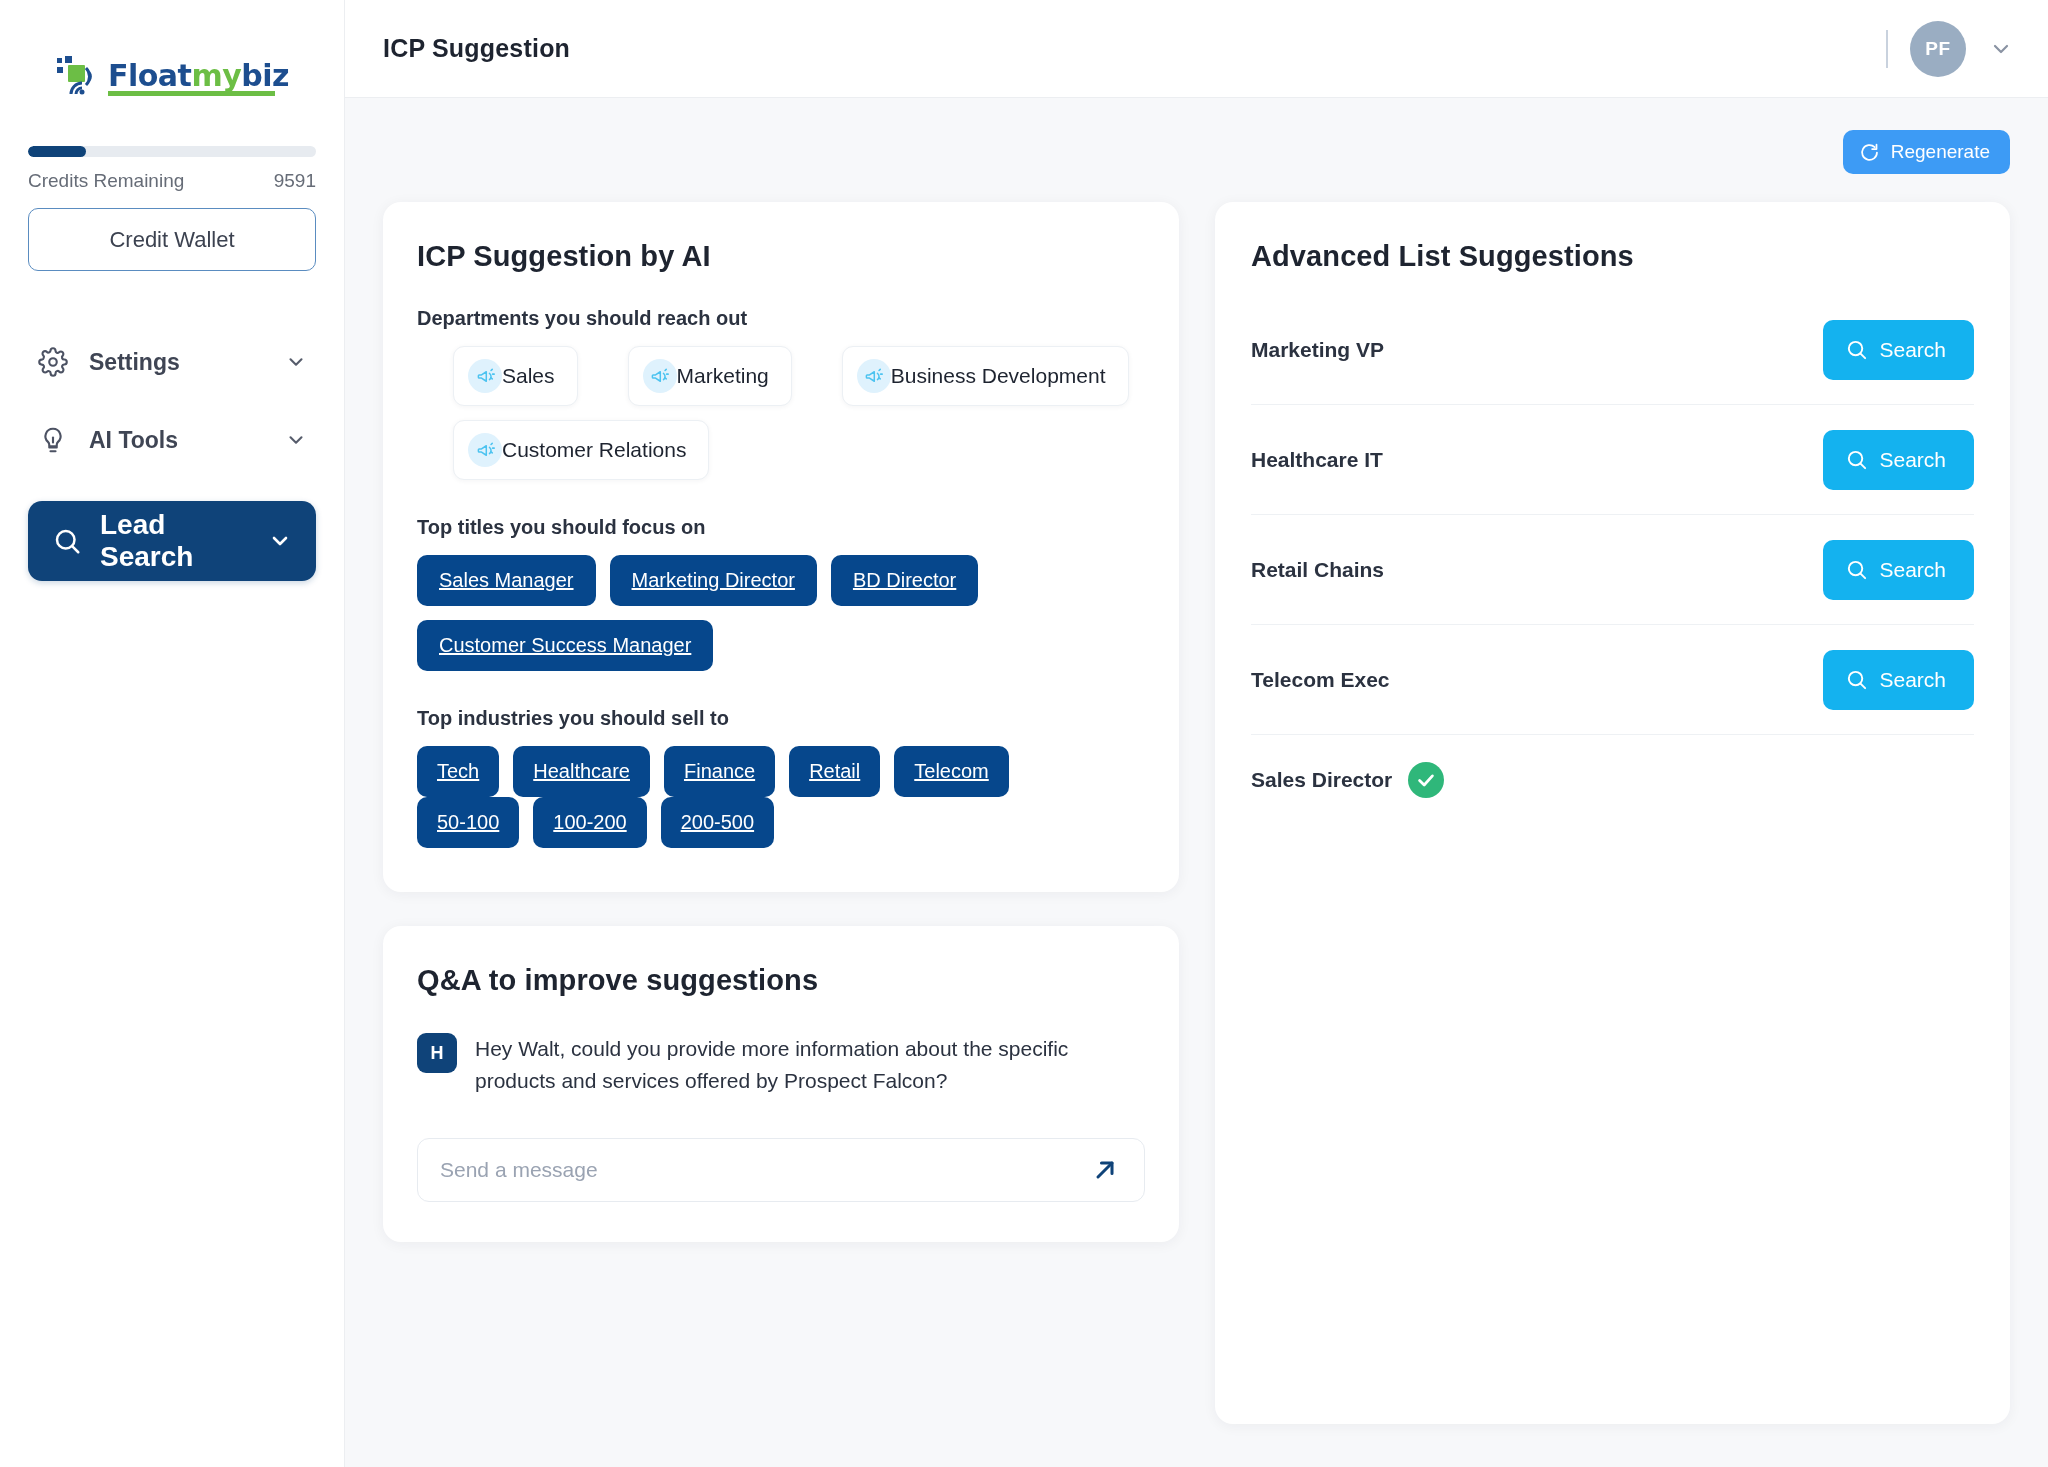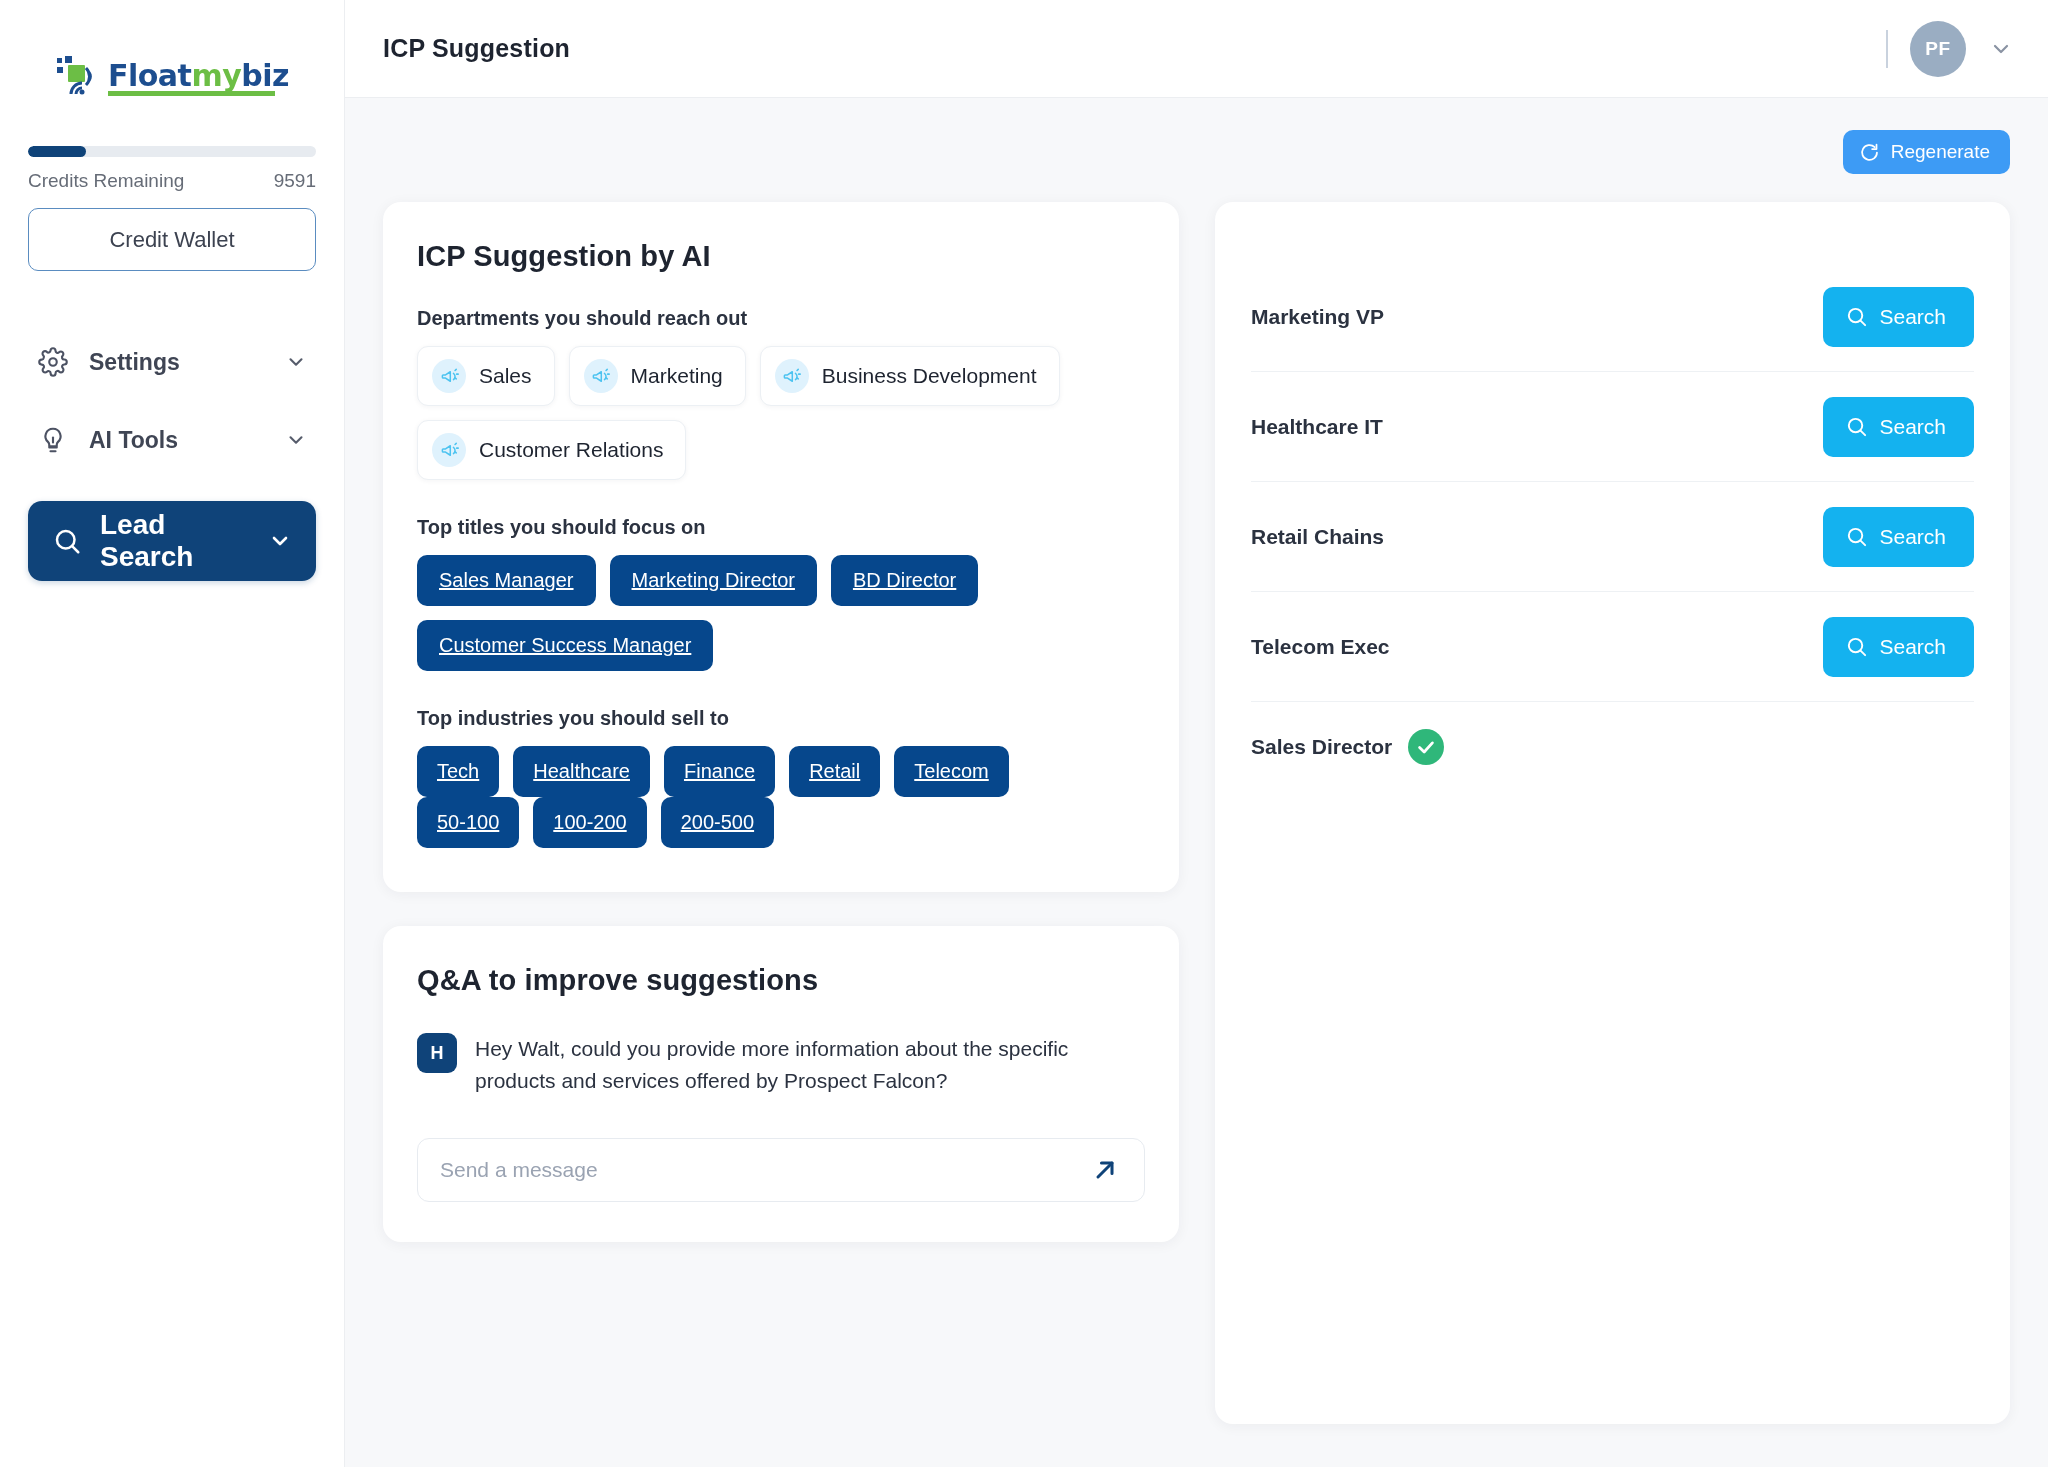--- a/index.html
+++ b/index.html
@@ -130,25 +130,26 @@
 
   .card-title { font-size: 29px; font-weight: 600; color: #1e2430; letter-spacing: .1px; }
   .section-label {
     font-size: 20px; font-weight: 600; color: #2b3240;
     margin-top: 36px; margin-bottom: 16px;
   }
   .section-label.first { margin-top: 34px; }
 
   .chip-row { display: flex; flex-wrap: wrap; gap: 14px; }
   .dept-chip {
-    display: flex; align-items: center; gap: 13px;
+    display: flex; align-items: center; 
     background: #ffffff; border: 1px solid #ecf0f4;
     border-radius: 11px; padding: 12px 22px 12px 14px;
     box-shadow: 0 1px 5px rgba(30,40,60,0.05);
     cursor: pointer;
+    margin-left: 36px;
   }
   .dept-icon-circle {
     width: 34px; height: 34px; border-radius: 50%;
     background: #dff2fd; display: flex; align-items: center; justify-content: center;
     flex: 0 0 34px;
   }
   .dept-label { font-size: 21px; color: #1e2430; }
 
   .tag {
     background: #06478c; color: #ffffff;
@@ -409,20 +410,21 @@
                       <polyline points="9 6 18 6 18 15"></polyline>
                     </svg>
                 </span>
               </button>
             </div>
           </div>
         </div>
 
         <div class="col-right">
           <div class="card card-adv">
+            <h2 class="card-title">Advanced List Suggestions</h2>
 
             <div class="adv-list">
 
               <div class="adv-row">
                 <span class="adv-name">Marketing VP</span>
                 <button class="search-btn">
                   <span style="display:flex;">
                     <svg width="23" height="23" viewBox="0 0 24 24" fill="none" stroke="#ffffff" stroke-width="2" stroke-linecap="round">
                         <circle cx="11" cy="11" r="7"></circle>
                         <line x1="16.5" y1="16.5" x2="21" y2="21"></line>

